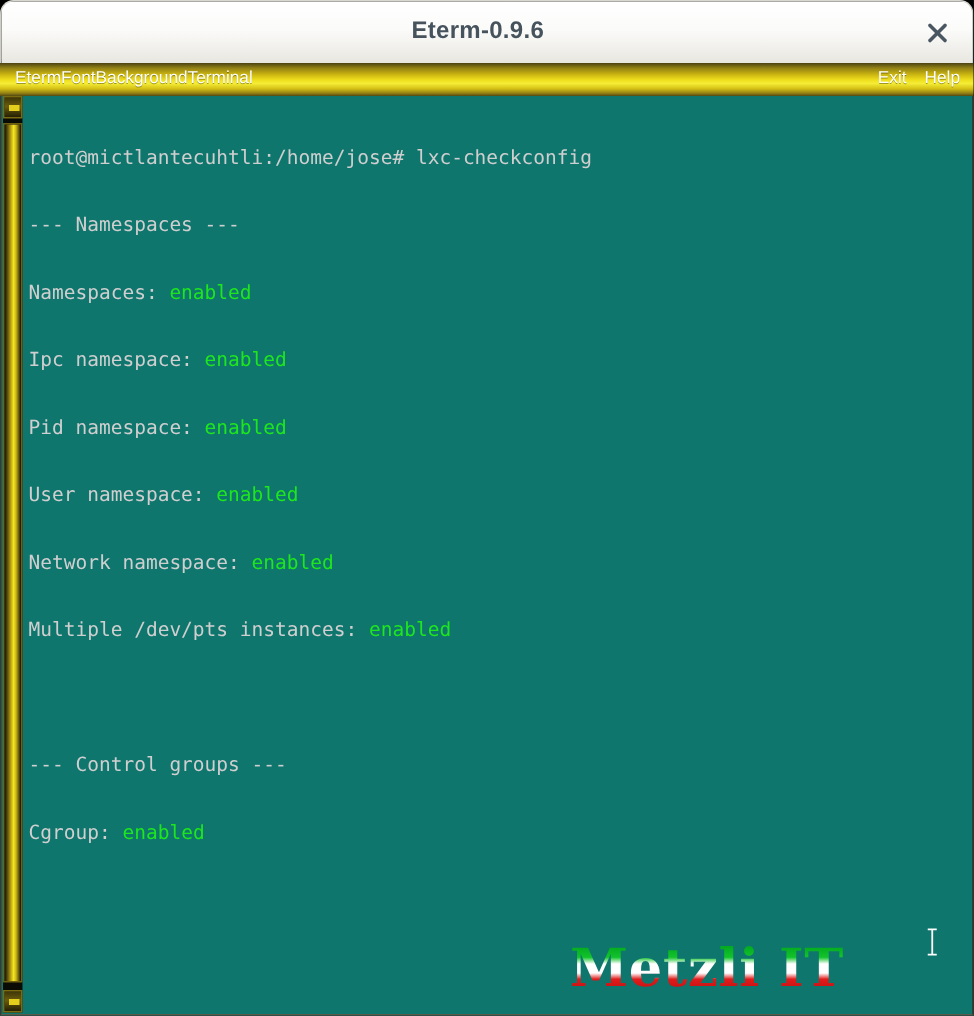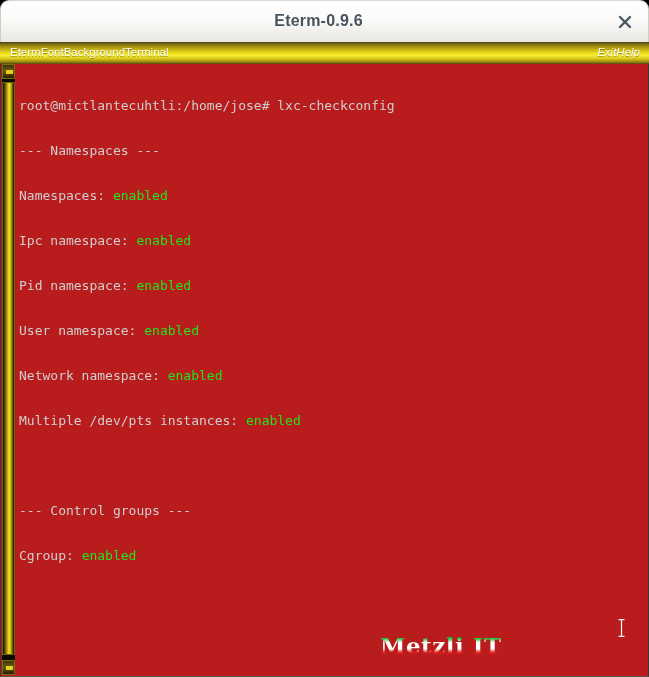--- a/index.html
+++ b/index.html
@@ -80,40 +80,40 @@
     position: absolute;
     left: 10px;
     top: 3px;
     display: flex;
   }
   .menu-right {
     position: absolute;
     right: 9px;
     top: 3px;
     display: flex;
-    font-style: italic;
+    gap: 12px;
   }
   .menu-item {
     font-size: 11.5px;
     color: #ffffff;
     font-family: "Liberation Sans", sans-serif;
     line-height: 15px;
     cursor: pointer;
     text-shadow: 0 1px 0 rgba(0,0,0,0.35);
     white-space: nowrap;
   }
 
   
   #term-area {
     position: absolute;
     left: 0;
     top: 64px;
     width: 649px;
     height: 613px;
-    background: #b91c1c;
+    background: #0f766e;
     border-left: 1px solid #3a3a30;
     border-right: 1px solid #3a3a30;
     border-bottom: 1px solid #5a5a4a;
     box-sizing: border-box;
     overflow: hidden;
   }
 
   
   #scrollbar {
     position: absolute;
@@ -177,21 +177,21 @@
   .ln { height: 15px; }
   .ok { color: #1ee61e; }
 
   
   #logo {
     position: absolute;
     left: 380px;
     top: 629px;
     font-family: "DejaVu Serif", "Liberation Serif", serif;
     font-weight: bold;
-    font-size: 23px;
+    font-size: 35px;
     letter-spacing: 0.5px;
     line-height: 34px;
     background: linear-gradient(to bottom,
         #00a31e 0%,
         #12c32b 27%,
         #ffffff 40%,
         #ffffff 58%,
         #e11b1b 70%,
         #b50d0d 100%);
     -webkit-background-clip: text;

